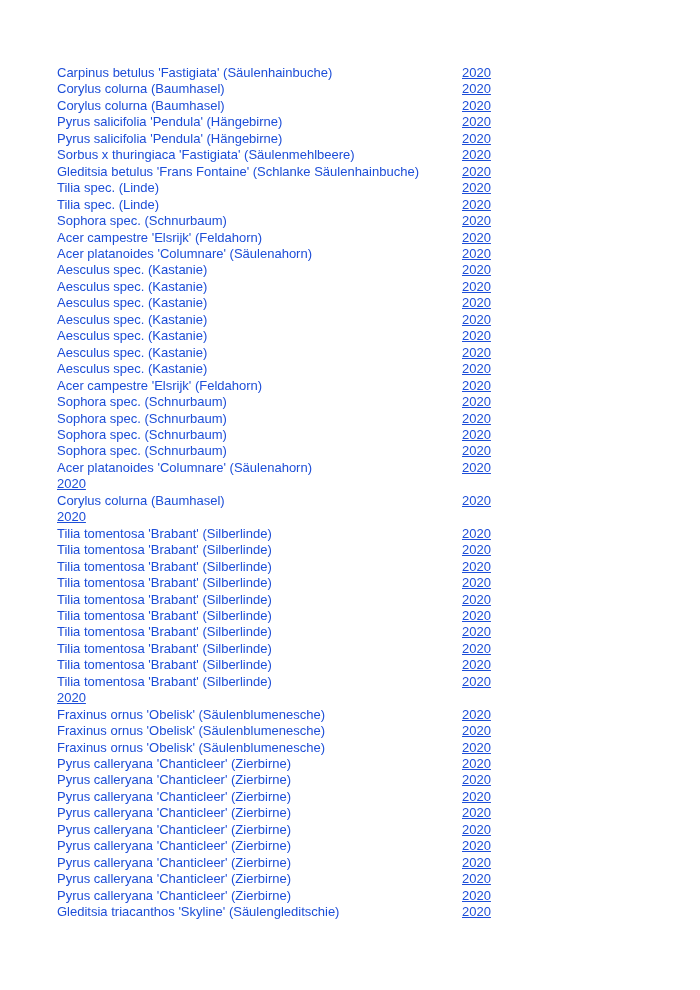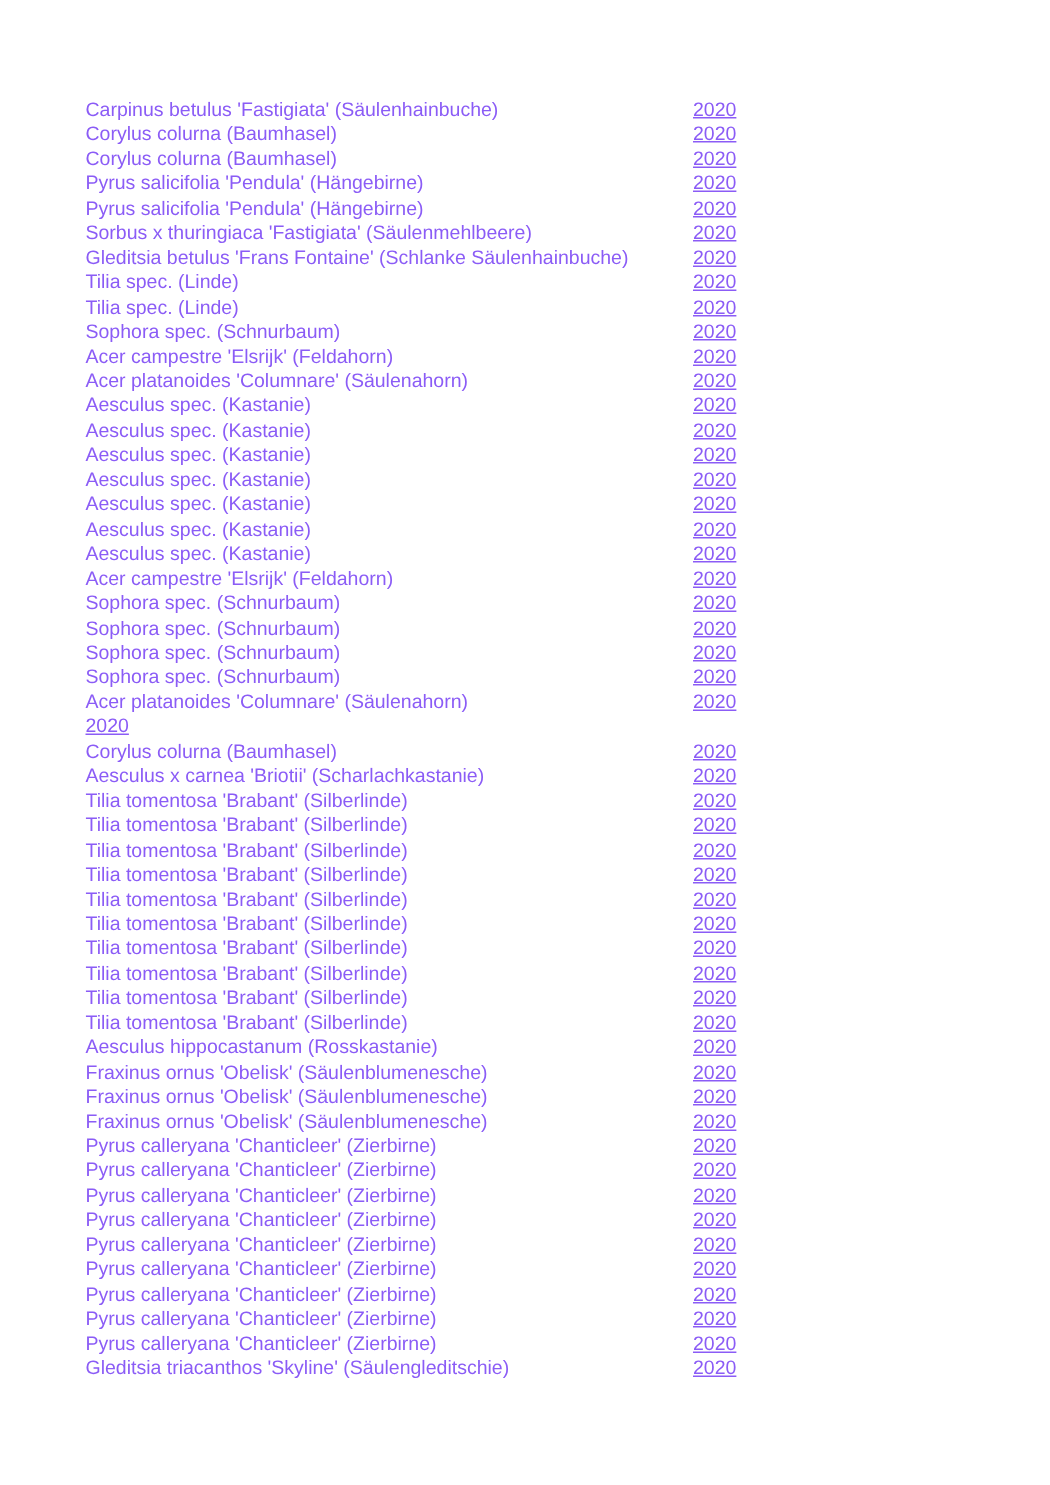--- a/index.html
+++ b/index.html
@@ -24,21 +24,21 @@
     position: absolute;
     left: 57px;
     top: 65px;
     right: 40px;
   }
   .row {
     display: flex;
     align-items: flex-end;
     line-height: 16.45px;
     font-size: 13px;
-    color: #8b5cf6;
+    color: #1d4ed8;
     white-space: nowrap;
   }
   .species {
     width: 405px;
     flex: 0 0 405px;
     overflow: visible;
   }
   .year {
     flex: 0 0 auto;
     text-decoration: underline;
@@ -177,76 +177,74 @@
   <div class="row">
     <span class="year">2020</span>
   </div>
 
   <div class="row">
     <span class="species">Corylus colurna (Baumhasel)</span>
     <span class="year">2020</span>
   </div>
 
   <div class="row">
-    <span class="species">Aesculus x carnea 'Briotii' (Scharlachkastanie)</span>
-    <span class="year">2020</span>
-  </div>
-
-  <div class="row">
-    <span class="species">Tilia tomentosa 'Brabant' (Silberlinde)</span>
-    <span class="year">2020</span>
-  </div>
-
-  <div class="row">
-    <span class="species">Tilia tomentosa 'Brabant' (Silberlinde)</span>
-    <span class="year">2020</span>
-  </div>
-
-  <div class="row">
-    <span class="species">Tilia tomentosa 'Brabant' (Silberlinde)</span>
-    <span class="year">2020</span>
-  </div>
-
-  <div class="row">
-    <span class="species">Tilia tomentosa 'Brabant' (Silberlinde)</span>
-    <span class="year">2020</span>
-  </div>
-
-  <div class="row">
-    <span class="species">Tilia tomentosa 'Brabant' (Silberlinde)</span>
-    <span class="year">2020</span>
-  </div>
-
-  <div class="row">
-    <span class="species">Tilia tomentosa 'Brabant' (Silberlinde)</span>
-    <span class="year">2020</span>
-  </div>
-
-  <div class="row">
-    <span class="species">Tilia tomentosa 'Brabant' (Silberlinde)</span>
-    <span class="year">2020</span>
-  </div>
-
-  <div class="row">
-    <span class="species">Tilia tomentosa 'Brabant' (Silberlinde)</span>
-    <span class="year">2020</span>
-  </div>
-
-  <div class="row">
-    <span class="species">Tilia tomentosa 'Brabant' (Silberlinde)</span>
-    <span class="year">2020</span>
-  </div>
-
-  <div class="row">
-    <span class="species">Tilia tomentosa 'Brabant' (Silberlinde)</span>
-    <span class="year">2020</span>
-  </div>
-
-  <div class="row">
-    <span class="species">Aesculus hippocastanum (Rosskastanie)</span>
+    <span class="year">2020</span>
+  </div>
+
+  <div class="row">
+    <span class="species">Tilia tomentosa 'Brabant' (Silberlinde)</span>
+    <span class="year">2020</span>
+  </div>
+
+  <div class="row">
+    <span class="species">Tilia tomentosa 'Brabant' (Silberlinde)</span>
+    <span class="year">2020</span>
+  </div>
+
+  <div class="row">
+    <span class="species">Tilia tomentosa 'Brabant' (Silberlinde)</span>
+    <span class="year">2020</span>
+  </div>
+
+  <div class="row">
+    <span class="species">Tilia tomentosa 'Brabant' (Silberlinde)</span>
+    <span class="year">2020</span>
+  </div>
+
+  <div class="row">
+    <span class="species">Tilia tomentosa 'Brabant' (Silberlinde)</span>
+    <span class="year">2020</span>
+  </div>
+
+  <div class="row">
+    <span class="species">Tilia tomentosa 'Brabant' (Silberlinde)</span>
+    <span class="year">2020</span>
+  </div>
+
+  <div class="row">
+    <span class="species">Tilia tomentosa 'Brabant' (Silberlinde)</span>
+    <span class="year">2020</span>
+  </div>
+
+  <div class="row">
+    <span class="species">Tilia tomentosa 'Brabant' (Silberlinde)</span>
+    <span class="year">2020</span>
+  </div>
+
+  <div class="row">
+    <span class="species">Tilia tomentosa 'Brabant' (Silberlinde)</span>
+    <span class="year">2020</span>
+  </div>
+
+  <div class="row">
+    <span class="species">Tilia tomentosa 'Brabant' (Silberlinde)</span>
+    <span class="year">2020</span>
+  </div>
+
+  <div class="row">
     <span class="year">2020</span>
   </div>
 
   <div class="row">
     <span class="species">Fraxinus ornus 'Obelisk' (Säulenblumenesche)</span>
     <span class="year">2020</span>
   </div>
 
   <div class="row">
     <span class="species">Fraxinus ornus 'Obelisk' (Säulenblumenesche)</span>

